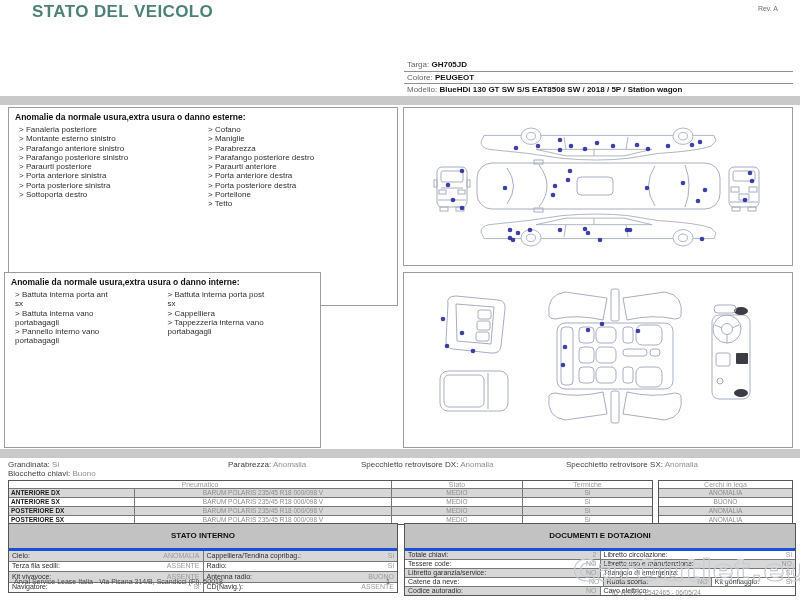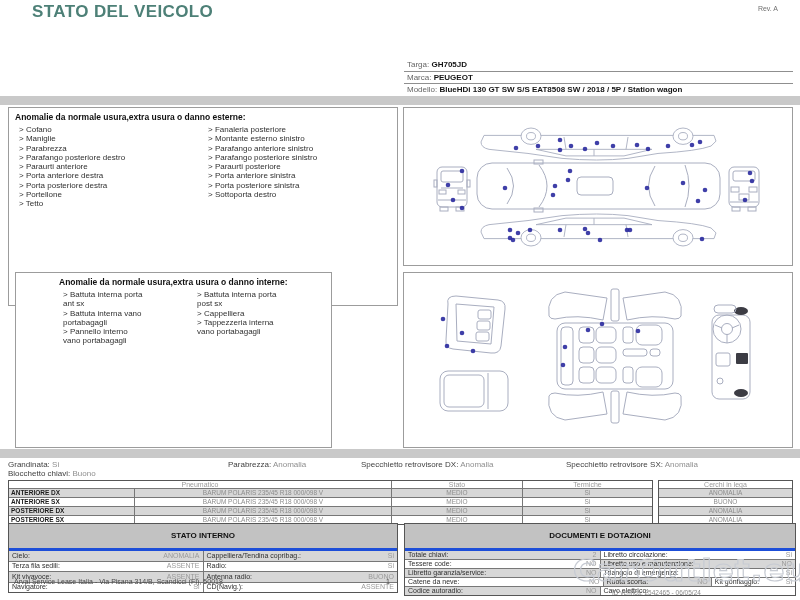--- a/index.html
+++ b/index.html
@@ -17,21 +17,21 @@
   #info-left{left:28px;top:23px;width:370px;}
   #info-right{left:404px;top:23px;width:389px;margin-top:36px;}
 
   .bar{left:0;width:800px;height:9px;background:#c9c9c9;}
   #bar-top{top:96px;}
   #bar-bottom{top:449px;}
 
   .panel{border:1px solid #9c9c9c;background:#fff;box-sizing:border-box;}
   #ext-text{left:8px;top:107px;width:390px;height:199px;}
   #ext-diag{left:403px;top:107px;width:390px;height:159px;}
-  #int-text{left:15px;top:272px;width:317px;height:176px;padding-left:37px;}
+  #int-text{left:4px;top:272px;width:317px;height:176px;}
   #int-diag{left:403px;top:272px;width:390px;height:176px;}
   .panel-title{font-size:8.5px;font-weight:bold;color:#101010;margin:4px 6px 3px 6px;}
   .cols{display:flex;margin-left:10px;}
   .col{width:190px;padding-right:52px;box-sizing:border-box;}
   .anomaly-item{font-size:8px;color:#303030;line-height:9.3px;}
   .anomaly-item::before{content:"> ";}
 
   .ln{fill:none;stroke:#a9aec0;stroke-width:1;}
   .lnf{fill:#fff;stroke:#a9aec0;stroke-width:1;}
   .dk{fill:#3c3c44;stroke:none;}
@@ -83,51 +83,51 @@
 </head>
 <body>
 
 <div class="page">
 
   <div class="abs title">STATO DEL VEICOLO</div>
   <div class="abs rev">Rev. A</div>
 
   <div class="abs info" id="info-right">
       <div class="info-row"><span class="lbl">Targa: </span><span class="val">GH705JD</span></div>
-      <div class="info-row"><span class="lbl">Marca: </span><span class="val">PEUGEOT</span></div>
+      <div class="info-row"><span class="lbl">Colore: </span><span class="val">PEUGEOT</span></div>
       <div class="info-row"><span class="lbl">Modello: </span><span class="val">BlueHDi 130 GT SW S/S EAT8508 SW / 2018 / 5P / Station wagon</span></div>
       <div class="info-row"><span class="lbl">Telaio N.: </span><span class="val">540446</span></div>
       <div class="info-row"><span class="lbl">1a imm.: </span><span class="val">25/11/2021</span></div>
     </div>
 
   <div class="abs bar" id="bar-top"></div>
 
   <div class="abs panel" id="ext-text">
     <div class="panel-title">Anomalie da normale usura,extra usura o danno esterne:</div>
     <div class="cols">
+      <div class="col">
+          <div class="anomaly-item">Fanaleria posteriore</div>
+          <div class="anomaly-item">Montante esterno sinistro</div>
+          <div class="anomaly-item">Parafango anteriore sinistro</div>
+          <div class="anomaly-item">Parafango posteriore sinistro</div>
+          <div class="anomaly-item">Paraurti posteriore</div>
+          <div class="anomaly-item">Porta anteriore sinistra</div>
+          <div class="anomaly-item">Porta posteriore sinistra</div>
+          <div class="anomaly-item">Sottoporta destro</div>
+        </div>
       <div class="col">
           <div class="anomaly-item">Cofano</div>
           <div class="anomaly-item">Maniglie</div>
           <div class="anomaly-item">Parabrezza</div>
           <div class="anomaly-item">Parafango posteriore destro</div>
           <div class="anomaly-item">Paraurti anteriore</div>
           <div class="anomaly-item">Porta anteriore destra</div>
           <div class="anomaly-item">Porta posteriore destra</div>
           <div class="anomaly-item">Portellone</div>
           <div class="anomaly-item">Tetto</div>
-        </div>
-      <div class="col">
-          <div class="anomaly-item">Fanaleria posteriore</div>
-          <div class="anomaly-item">Montante esterno sinistro</div>
-          <div class="anomaly-item">Parafango anteriore sinistro</div>
-          <div class="anomaly-item">Parafango posteriore sinistro</div>
-          <div class="anomaly-item">Paraurti posteriore</div>
-          <div class="anomaly-item">Porta anteriore sinistra</div>
-          <div class="anomaly-item">Porta posteriore sinistra</div>
-          <div class="anomaly-item">Sottoporta destro</div>
         </div>
     </div>
   </div>
 
   <div class="abs panel" id="ext-diag">
     <svg width="388" height="157" viewBox="0 0 388 157">
       <defs>
         <g id="sideview">
           <path class="lnf" d="M4,30 L1,22 Q1,15 9,13 L48,8 L82,2 Q118,-2 148,2 L178,8 Q218,11 231,17 L236,23 L234,30 Z"></path>
           <path class="lnf" d="M56,13 L86,5 L144,5 L172,13 Z"></path>

